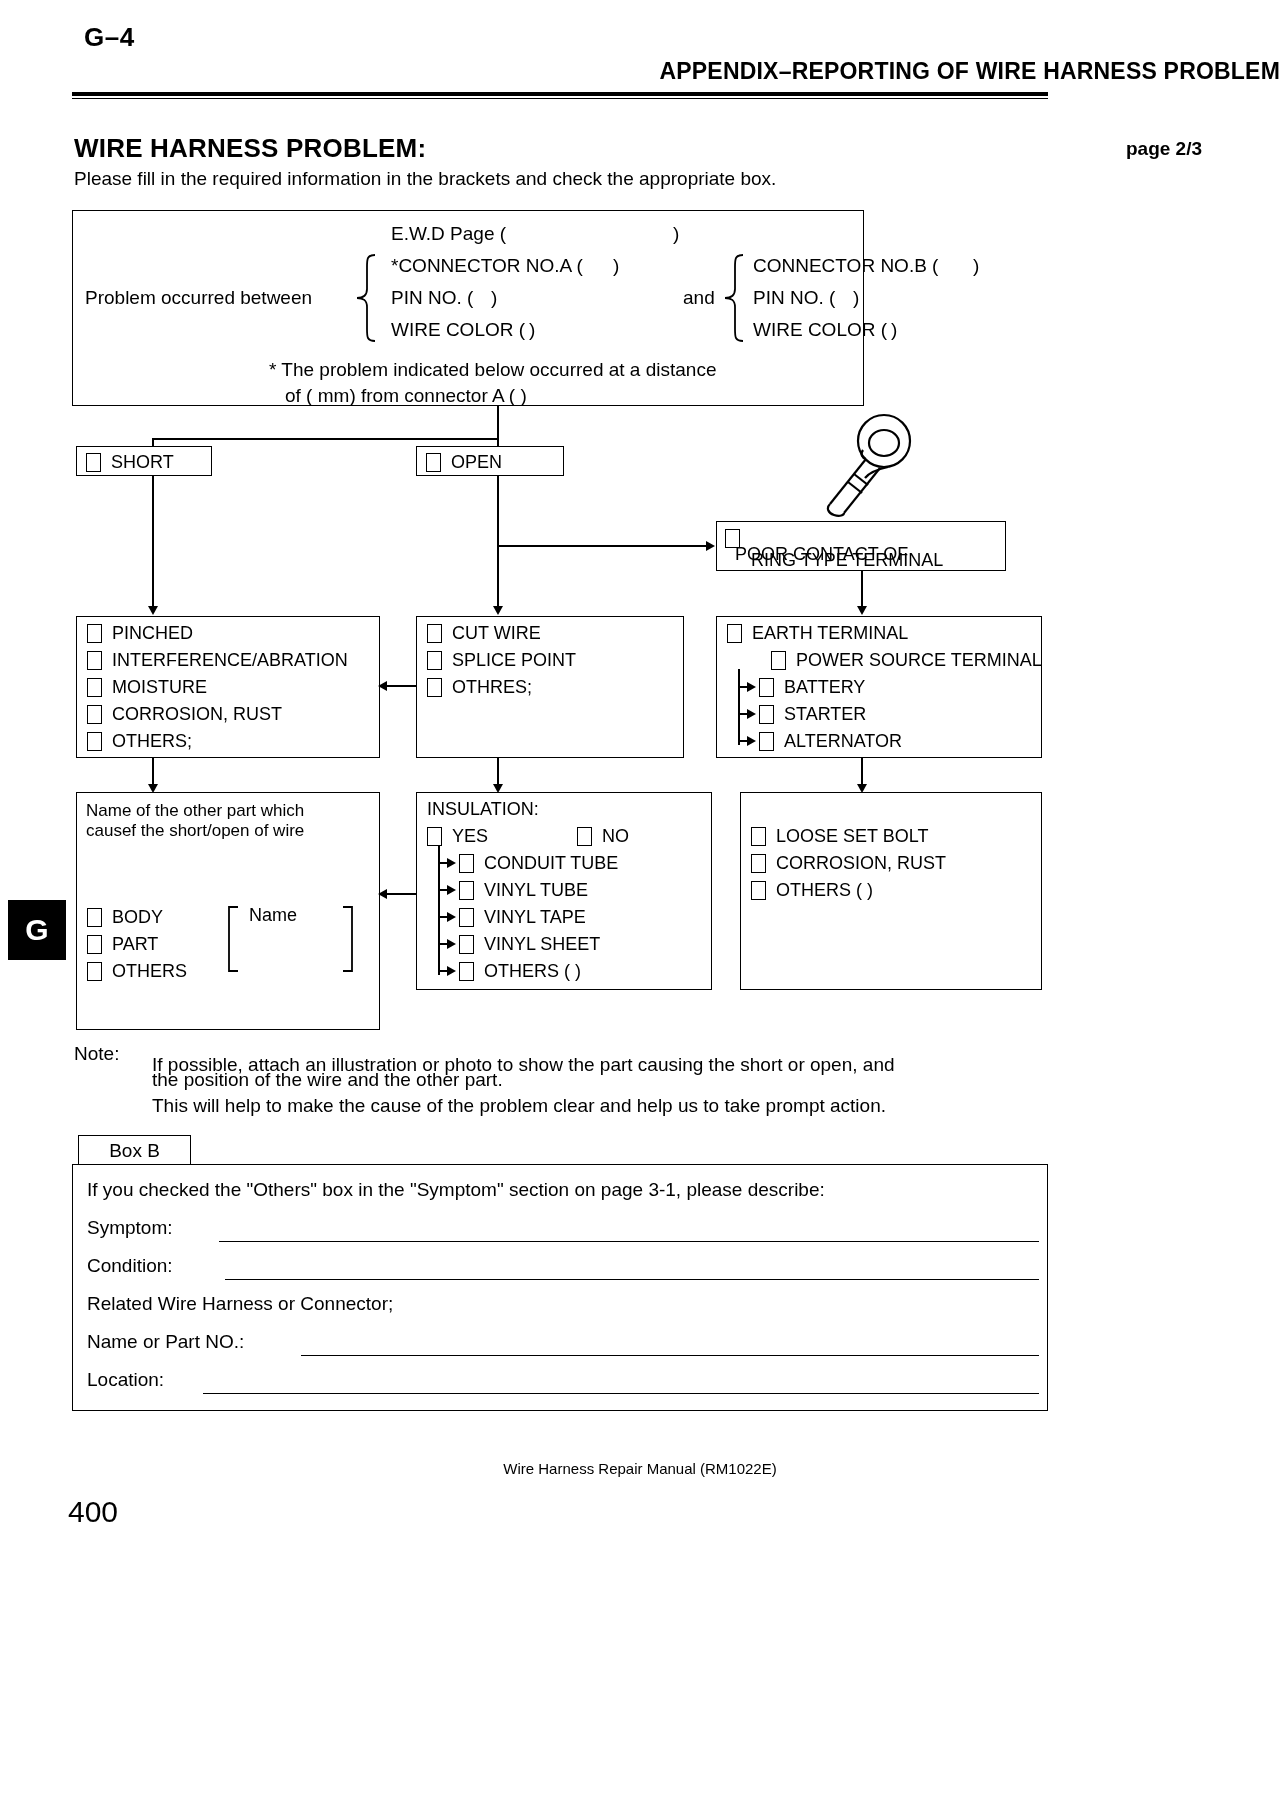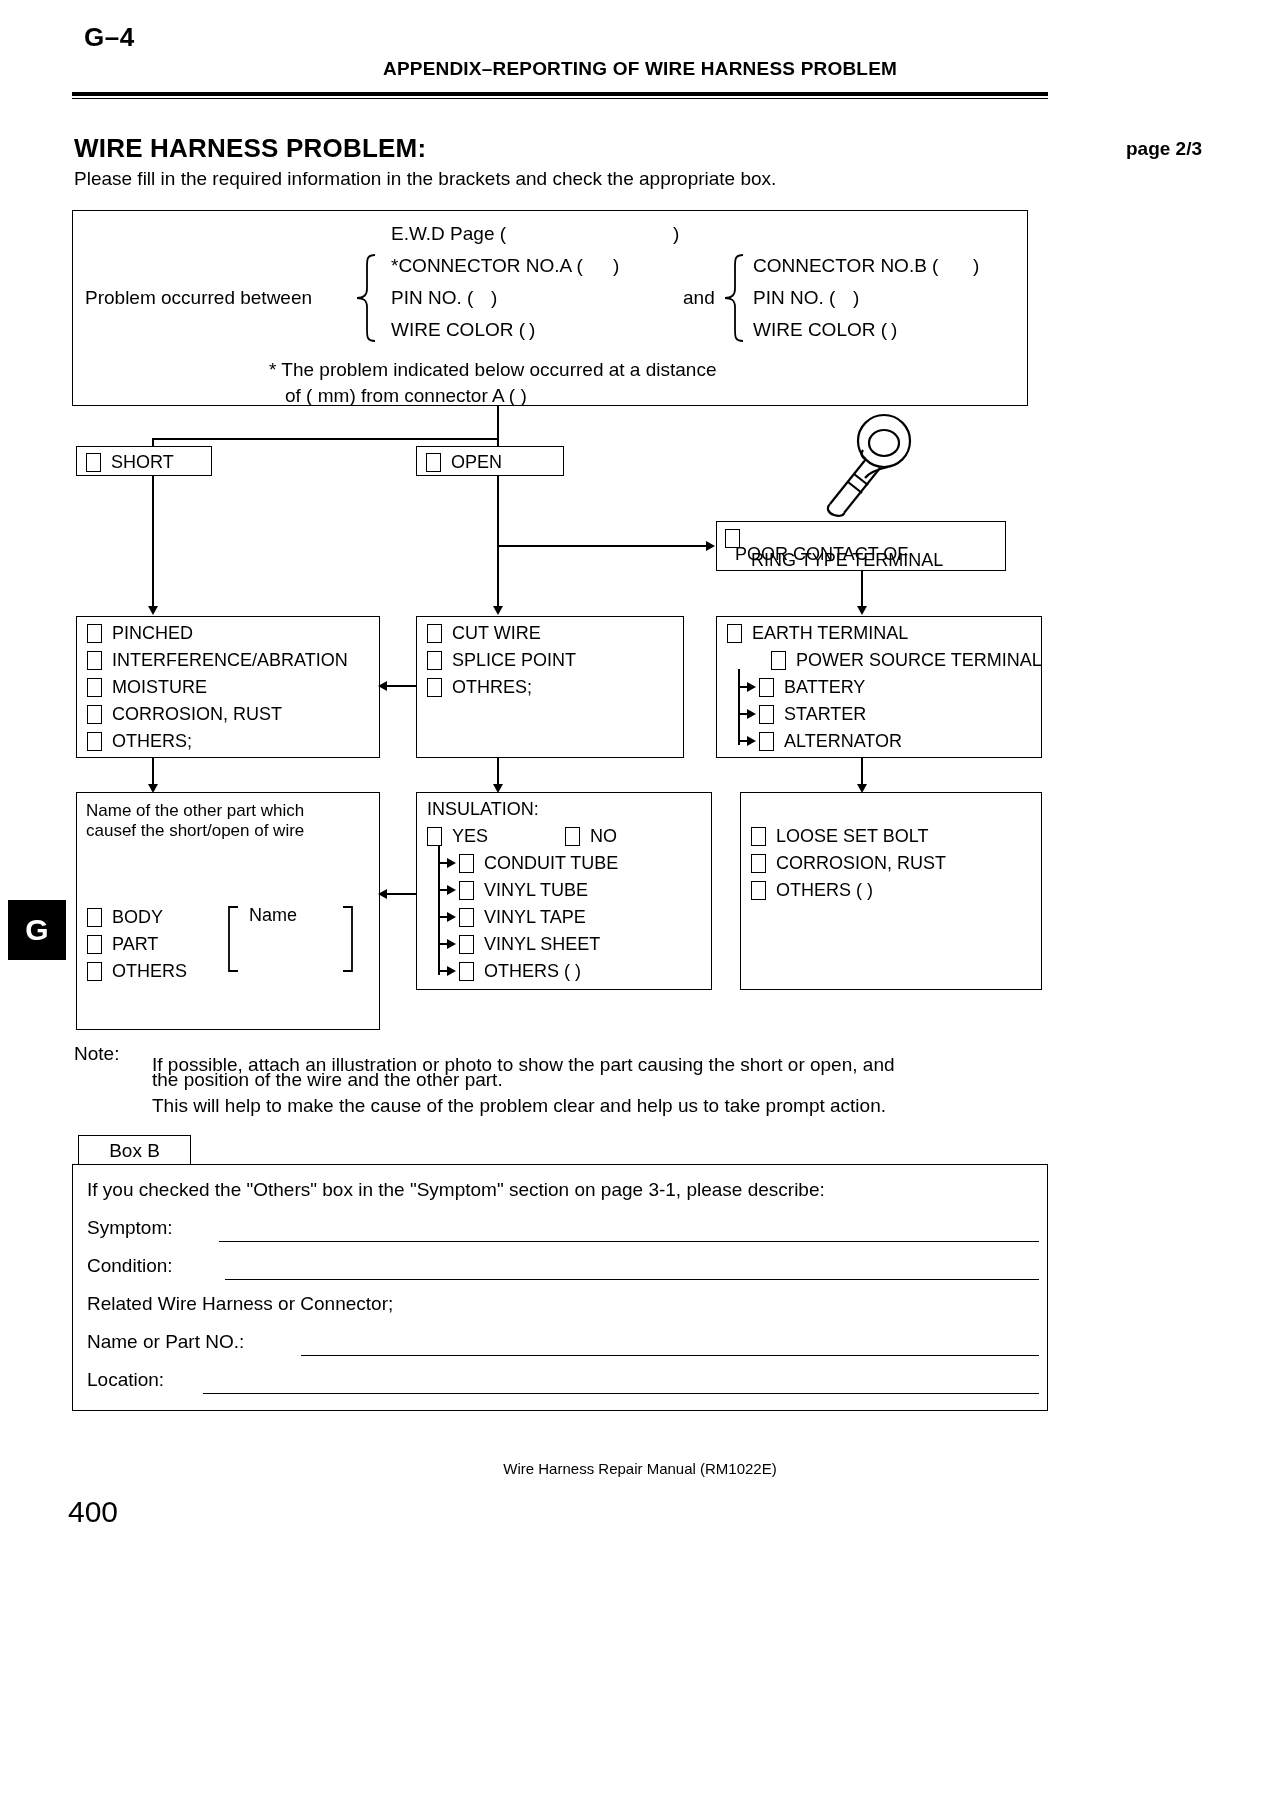--- a/index.html
+++ b/index.html
@@ -10,21 +10,21 @@
   }
   .page { position:absolute; inset:0; }
 
   
   .folio {
     position:absolute; left:84px; top:22px;
     font-size:26px; font-weight:bold; letter-spacing:.5px;
   }
   .runhead {
     position:absolute; left:0; right:0; top:58px;
-    text-align:center; font-size:19px; font-weight:bold; letter-spacing:.2px;
+    text-align:right; font-size:23px; font-weight:bold; letter-spacing:.2px;
   }
   .rule-top {
     position:absolute; left:72px; width:976px; top:92px;
     border-top:4px solid #000; border-bottom:1px solid #000; height:2px;
   }
 
   
   .doc-title {
     position:absolute; left:74px; top:133px;
     font-size:26px; font-weight:bold; letter-spacing:.2px;
@@ -44,21 +44,21 @@
   .cb {
     display:inline-block; width:15px; height:19px;
     border:1.6px solid #000; box-sizing:border-box;
     vertical-align:-4px; background:#fff;
   }
 
   .row { position:absolute; font-size:18px; white-space:nowrap; }
   .lbl { margin-left:10px; }
 
   
-  #form-box { left:72px; top:210px; width:956px; height:196px; }
+  #form-box { left:72px; top:210px; width:792px; height:196px; }
   .ff { position:absolute; font-size:19px; white-space:nowrap; }
 
   
   .brace { position:absolute; }
 
   
   .ln { position:absolute; background:#000; }
   .ln-v { width:1.6px; }
   .ln-h { height:1.6px; }
   .arrow-d {
@@ -324,21 +324,21 @@
 
   <div class="ln ln-h" style="left:386px; top:893px; width:30px;"></div>
   <div class="arrow-l" style="left:378px; top:889px;"></div>
 
   <div class="box" id="insulation" style="left:416px; top:792px; width:296px; height:198px;">
     <div class="row" style="left:10px; top:6px;">INSULATION:</div>
 
     <div class="row" style="left:10px; top:33px;">
       <span class="cb"></span><span class="lbl">YES</span>
     </div>
-    <div class="row" style="left:148px; top:33px;">
+    <div class="row" style="left:160px; top:33px;">
       <span class="cb"></span><span class="lbl">NO</span>
     </div>
 
     <div class="ln ln-v" style="left:21px; top:52px; height:130px;"></div>
     <div class="ln ln-h" style="left:21px; top:69px; width:16px;"></div>
     <div class="arrow-r" style="left:30px; top:65px;"></div>
     <div class="ln ln-h" style="left:21px; top:96px; width:16px;"></div>
     <div class="arrow-r" style="left:30px; top:92px;"></div>
     <div class="ln ln-h" style="left:21px; top:123px; width:16px;"></div>
     <div class="arrow-r" style="left:30px; top:119px;"></div>

